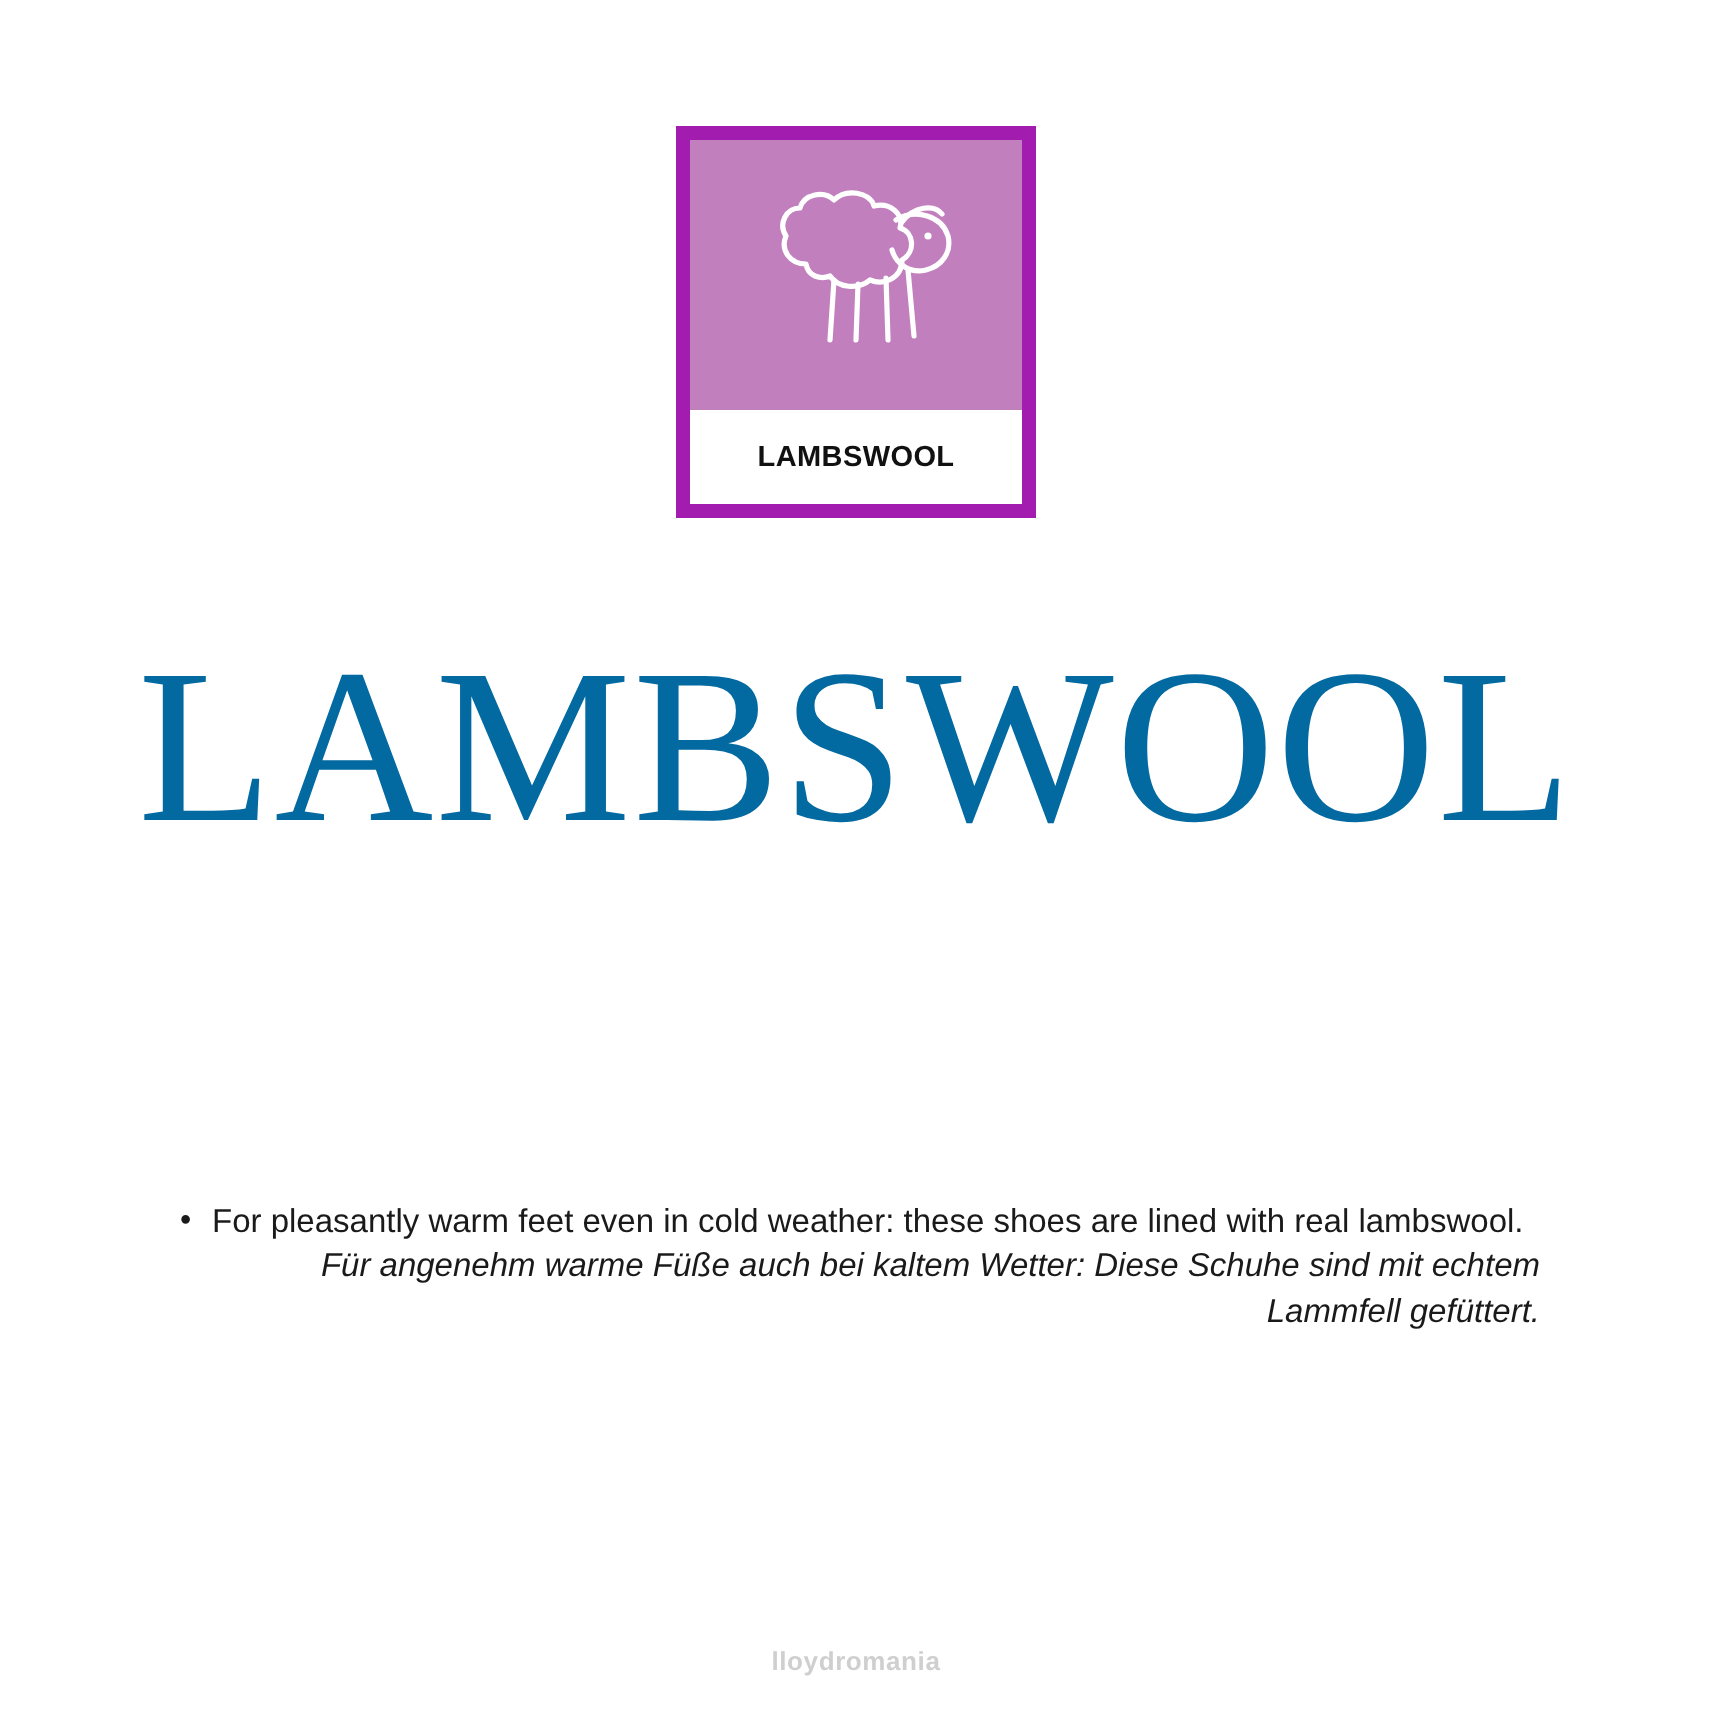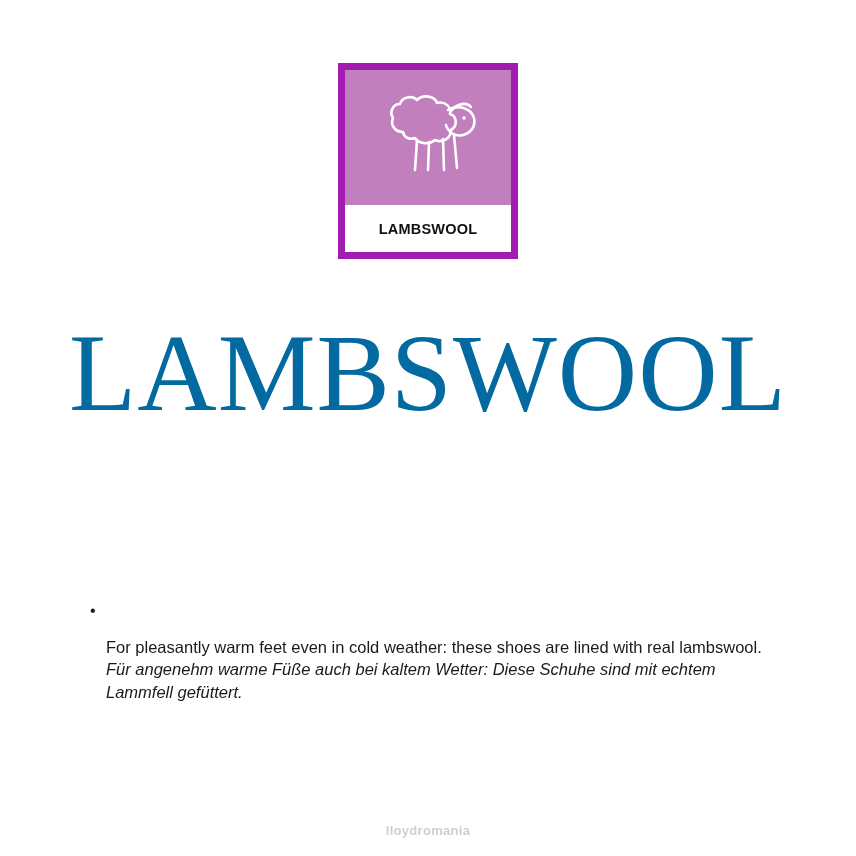--- a/index.html
+++ b/index.html
@@ -85,22 +85,22 @@
     color: #1a1a1a;
   }
   .bullet {
     width: 16px;
     flex: 0 0 16px;
     font-size: 16px;
     line-height: 1.35;
     color: #1a1a1a;
   }
   .feature-text { flex: 1 1 auto; }
-  .feature-en { display: block; margin-top: 36px; }
-  .feature-de { display: block; font-style: italic; }
+  .feature-en { display: block; }
+  .feature-de { display: block; font-style: italic; text-align: right; }
 
   
   .footer {
     position: absolute;
     bottom: 18px;
     left: 0;
     width: 856px;
     text-align: center;
     font-size: 13px;
     font-weight: 700;

